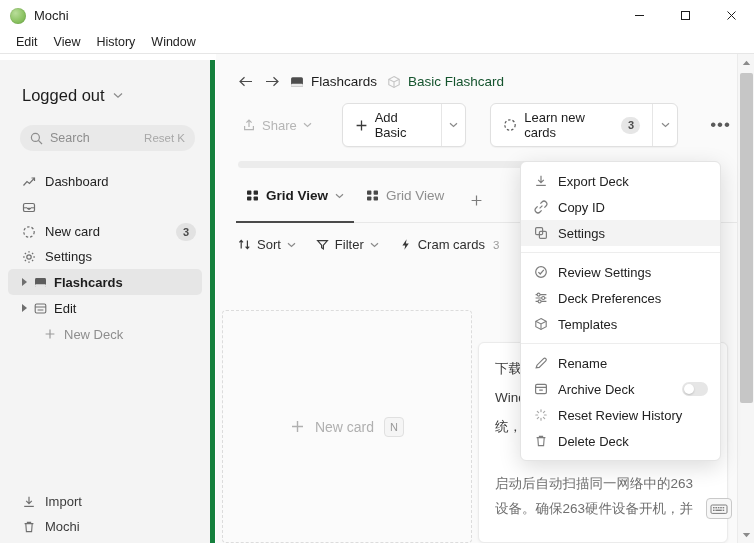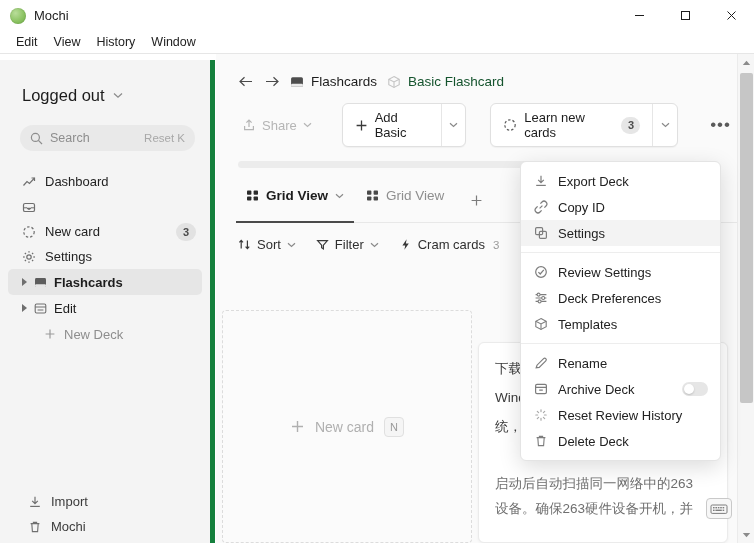--- a/index.html
+++ b/index.html
@@ -79,21 +79,21 @@
     padding: 0 14px 0 14px; font-size: 13px; color: #1d1d1d;
     margin: 0 8px; border-radius: 5px;
   }
   .deck-item.selected { background: #e6e6e6; font-weight: bold; }
   .tri { width: 0; height: 0; border-left: 5px solid #6f6f6f; border-top: 4px solid transparent; border-bottom: 4px solid transparent; }
   .newdeck { color: #8d8d8d; padding-left: 36px; gap: 8px; font-weight: normal; }
 
   .sidebar-bottom { position: absolute; bottom: 10px; left: 0; width: 215px; }
   .bottom-item {
     height: 25px; display: flex; align-items: center; gap: 9px;
-    padding-left: 28px; font-size: 13px; color: #3b3b3b;
+    padding-left: 22px; font-size: 13px; color: #3b3b3b;
   }
 
   
   .main {
     position: absolute; top: 54px; left: 216px; width: 521px; height: 489px;
     background: #fafafa; overflow: hidden;
   }
   .breadcrumb {
     display: flex; align-items: center; gap: 10px; padding: 20px 0 0 22px; font-size: 13.5px;
   }

